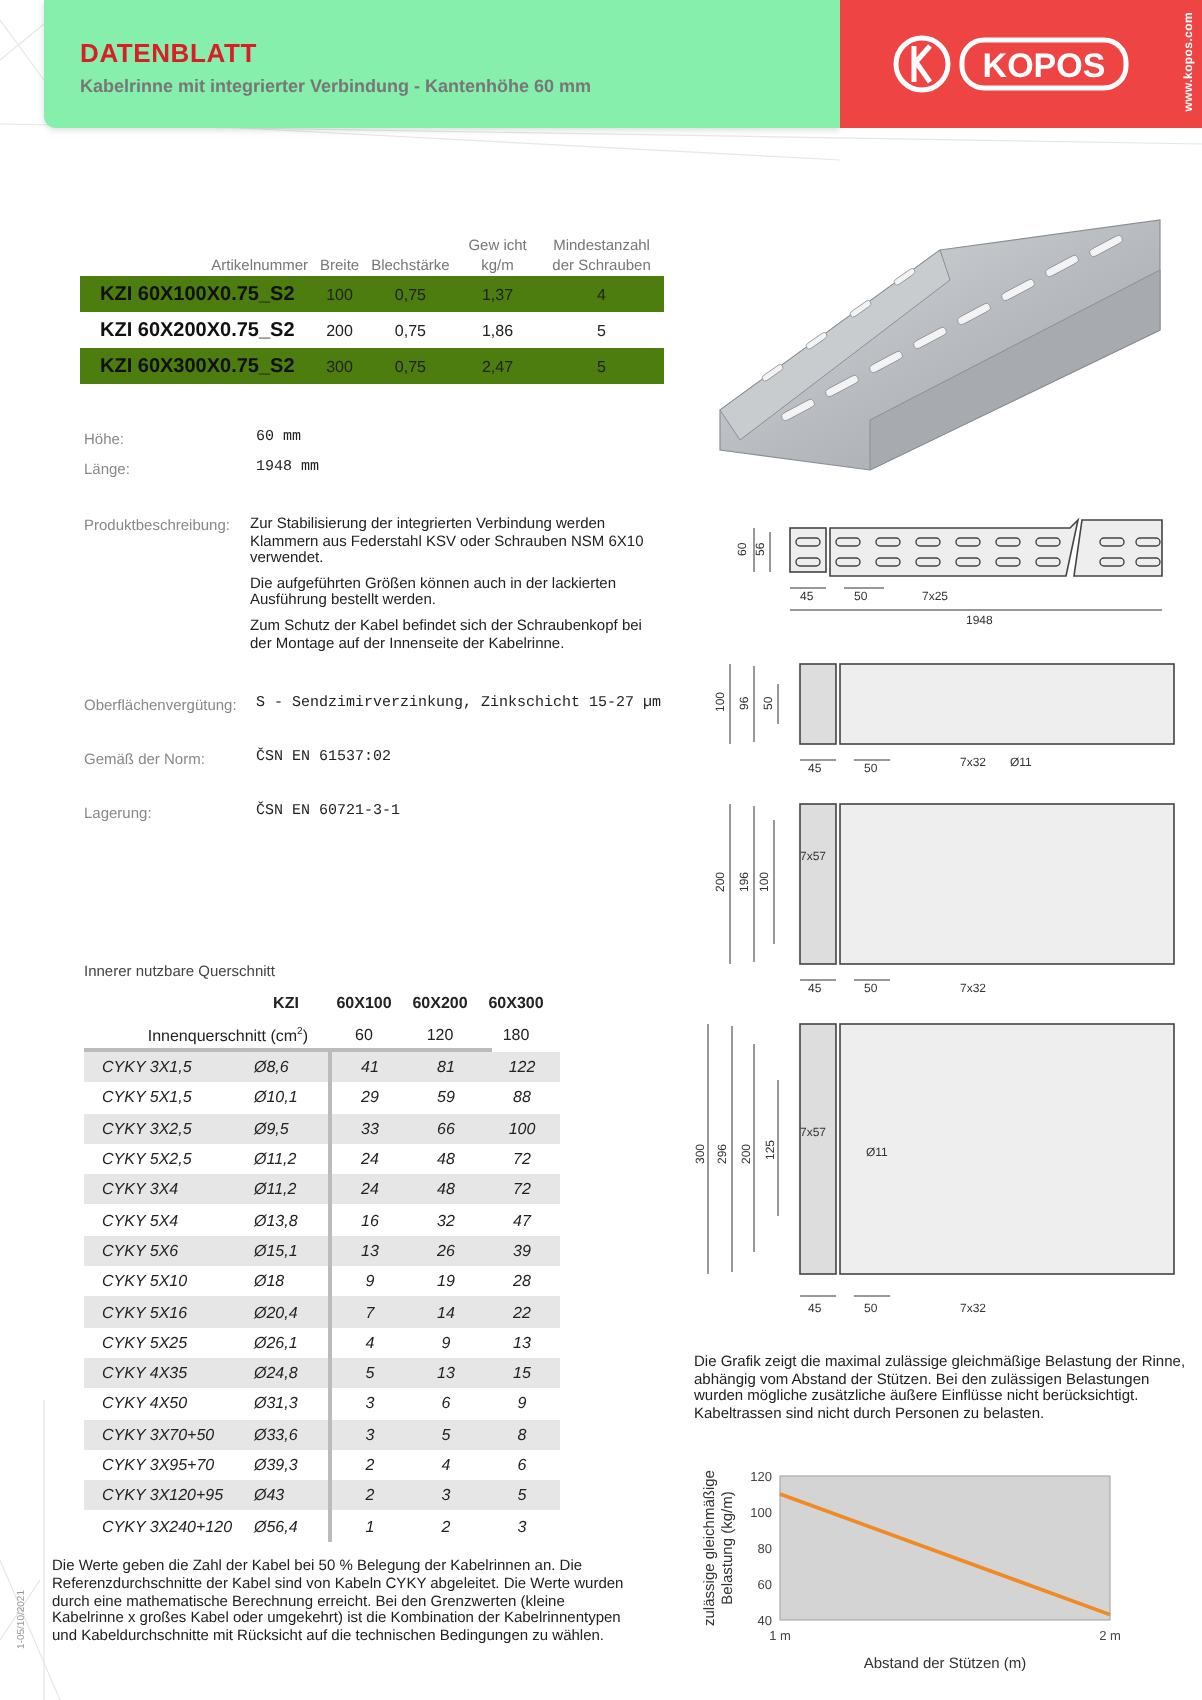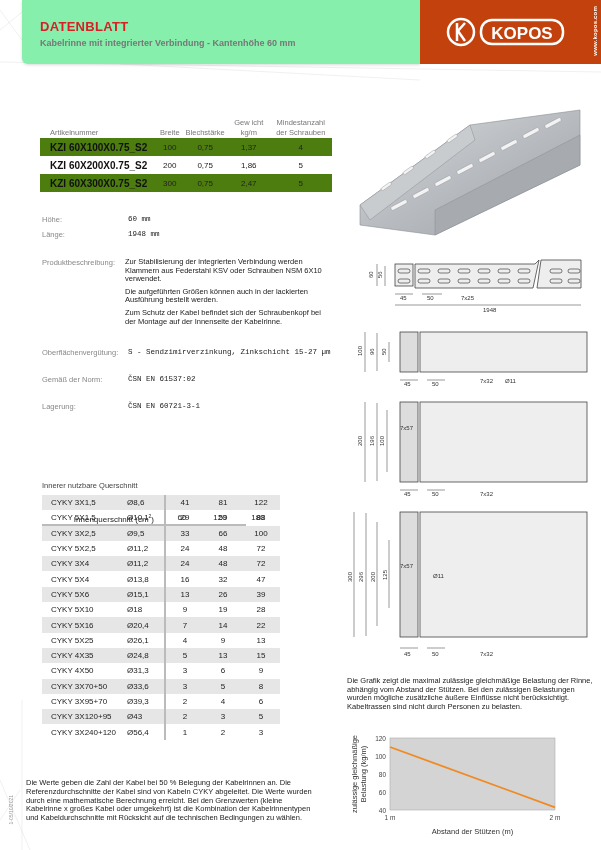--- a/index.html
+++ b/index.html
@@ -11,45 +11,45 @@
   .bg-sketch { position: absolute; left: 0; top: 0; width: 601px; height: 850px; pointer-events: none; }
   
   .header {
     position: absolute; left: 22px; top: 0; width: 398px; height: 64px;
     background: #86efac; border-radius: 0 0 0 6px;
     box-shadow: 0 1px 3px rgba(0,0,0,0.15);
   }
   .doc-title { position: absolute; left: 18px; top: 19px; font-size: 13px; font-weight: bold; color: #d81f26; letter-spacing: 0.3px; }
   .doc-subtitle { position: absolute; left: 18px; top: 38px; font-size: 9px; font-weight: bold; color: #777; }
   .brand {
-    position: absolute; left: 420px; top: 0; width: 181px; height: 64px; background: #c2410c;
+    position: absolute; left: 420px; top: 0; width: 181px; height: 64px; background: #ef4444;
   }
   .brand-logo { position: absolute; left: 25px; top: 15px; }
   .brand-url {
     position: absolute; right: 3px; top: 6px; color: #fff; font-size: 6px; font-weight: bold;
     writing-mode: vertical-rl; transform: rotate(180deg); letter-spacing: 0.2px;
   }
   
   .prod-table { position: absolute; left: 40px; top: 104px; border-collapse: collapse; font-size: 8px; }
   .prod-table th { font-weight: normal; color: #777; font-size: 7.5px; padding: 0 3px; text-align: center; vertical-align: bottom; height: 34px; line-height: 10px; }
-  .prod-table th.left { text-align: left; padding-left: 10px; }
+  .prod-table th.left { text-align: right; padding-left: 10px; }
   .prod-table td { height: 18px; padding: 0 3px; text-align: center; font-size: 8px; }
   .prod-table td.art { text-align: left; font-weight: bold; font-size: 10px; padding-left: 10px; width: 104px; color: #111; }
   .prod-table tr.shade td { background: #4d7c0f; }
   
   .prop { position: absolute; font-size: 7.5px; }
   .prop .lbl { position: absolute; left: 0; color: #888; white-space: nowrap; }
   .prop .val { position: absolute; left: 86px; color: #222; white-space: nowrap; font-family: Liberation Mono, monospace; }
   .desc { position: absolute; left: 125px; top: 258px; width: 205px; font-size: 7.5px; line-height: 8.6px; color: #222; }
   .desc p { margin: 0 0 4px 0; }
   
   .cable-caption { position: absolute; left: 42px; top: 481px; font-size: 7.5px; color: #444; }
   .cable-head { position: absolute; top: 497px; font-size: 8px; font-weight: bold; text-align: center; }
   .cable-head2 { position: absolute; top: 513px; font-size: 8px; text-align: center; }
-  .cable-table { position: absolute; left: 42px; top: 495px; border-collapse: collapse; font-size: 8px; }
+  .cable-table { position: absolute; left: 42px; top: 526px; border-collapse: collapse; font-size: 8px; font-style: italic; }
   .cable-table td { height: 15.3px; padding: 0; }
   .cable-table tr.shade td { background: #e6e6e6; }
   .cable-table td.name { width: 76px; padding-left: 9px; }
   .cable-table td.dia { width: 37px; border-right: 2px solid #bbb; }
   .cable-table td.num { width: 38px; text-align: center; }
   .cable-note { position: absolute; left: 26px; top: 779px; width: 290px; font-size: 7.5px; line-height: 8.8px; color: #222; }
   .side-code { position: absolute; left: 8px; top: 795px; font-size: 5px; color: #999; writing-mode: vertical-rl; transform: rotate(180deg); }
   
   .photo { position: absolute; left: 350px; top: 95px; }
   .drawing { position: absolute; }

